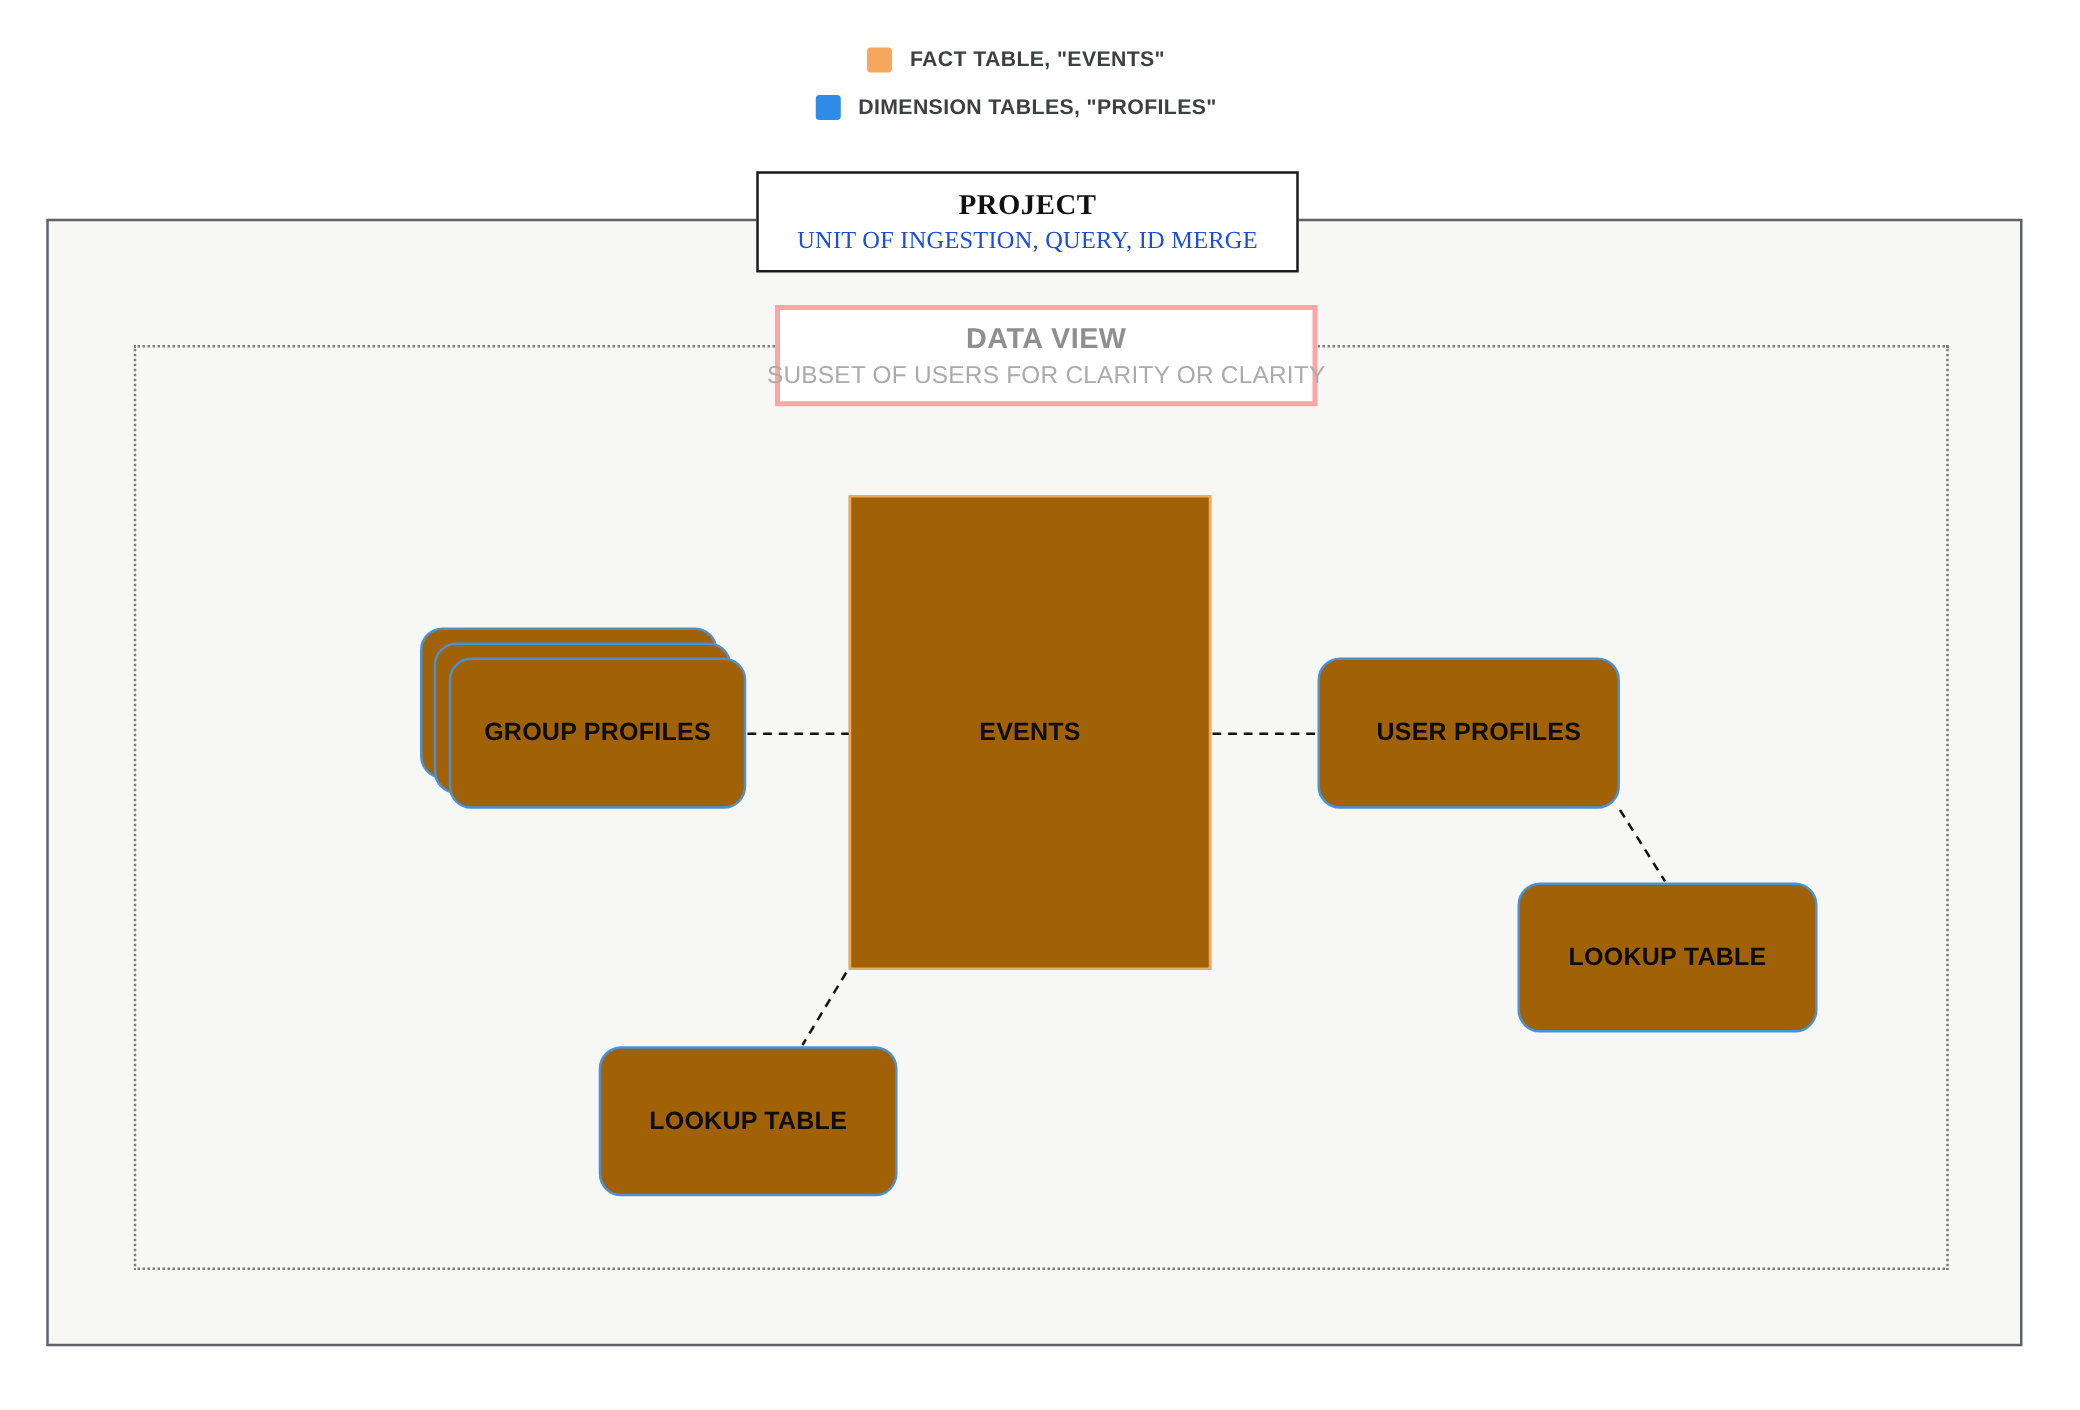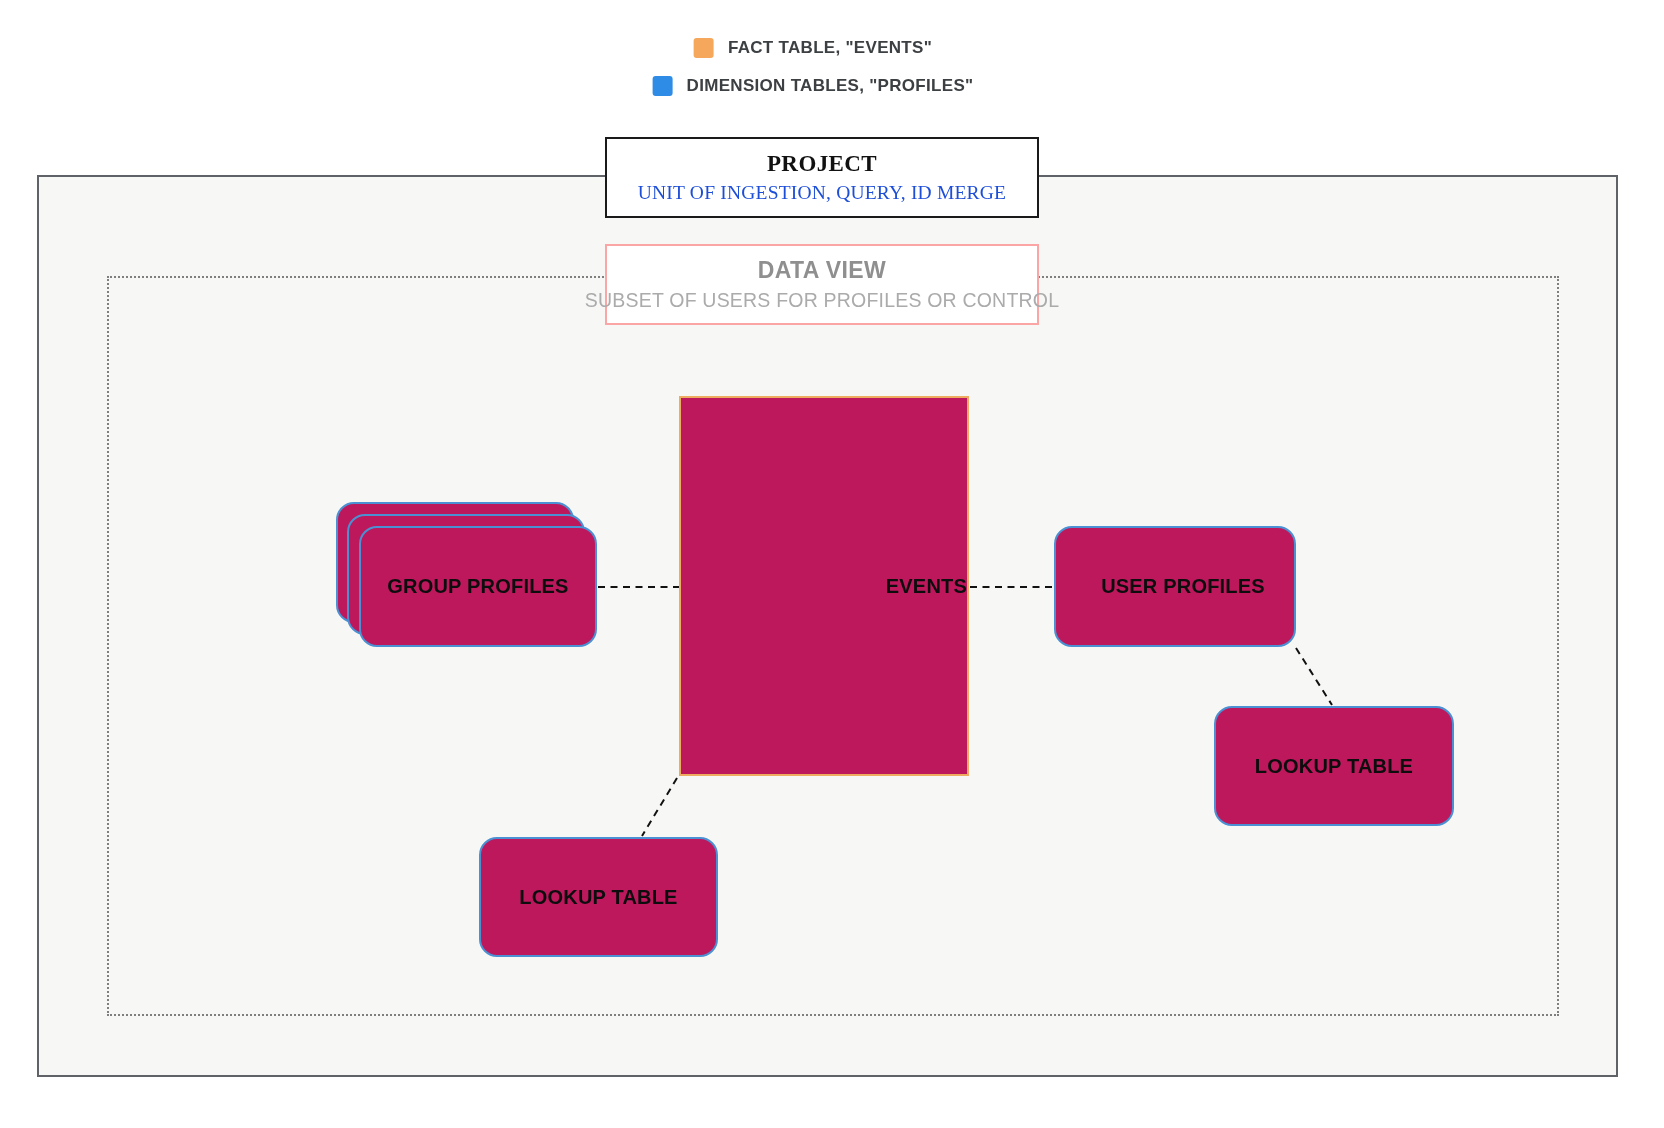--- a/index.html
+++ b/index.html
@@ -64,28 +64,28 @@
     justify-content: center;
     gap: 5px;
     text-align: center;
     z-index: 4;
   }
   .frame-title { font-size: 23px; font-weight: 700; letter-spacing: 0.4px; white-space: nowrap; }
   .frame-subtitle { font-size: 19.5px; font-weight: 400; letter-spacing: 0.2px; white-space: nowrap; }
   .project-box { top: 137px; border: 2.5px solid #1a1a1a; font-family: Liberation Serif, serif; }
   .project-box .frame-title { color: #111111; }
   .project-box .frame-subtitle { color: #1d4ed8; }
-  .dataview-box { top: 244px; border: 2px solid #fca5a5; }
+  .dataview-box { top: 244px; border: 4px solid #fca5a5; margin-left: 15px; }
   .dataview-box .frame-title { color: #8f8f8f; }
   .dataview-box .frame-subtitle { color: #ababab; }
 
   
   .node {
     position: absolute;
-    background: #be185d;
+    background: #a16207;
     display: flex;
     align-items: center;
     justify-content: center;
     font-size: 20px;
     font-weight: 700;
     color: #0d0d0d;
     letter-spacing: 0.2px;
     white-space: nowrap;
     z-index: 2;
   }
@@ -137,30 +137,30 @@
     </div>
   </div>
 
   <div class="frame-box project-box">
     <div class="frame-title">PROJECT</div>
     <div class="frame-subtitle">UNIT OF INGESTION, QUERY, ID MERGE</div>
   </div>
 
   <div class="frame-box dataview-box">
     <div class="frame-title">DATA VIEW</div>
-    <div class="frame-subtitle">SUBSET OF USERS FOR PROFILES OR CONTROL</div>
+    <div class="frame-subtitle">SUBSET OF USERS FOR CLARITY OR CLARITY</div>
   </div>
 
   <div class="node node-blue group-card group-back" style="border-color: rgb(74, 144, 210);"></div>
   <div class="node node-blue group-card group-mid" style="border-color: rgb(74, 144, 210);"></div>
   <div class="node node-blue group-card group-front" style="border-color: rgb(74, 144, 210);">
     <span>GROUP PROFILES</span>
   </div>
 
-  <div class="node node-events" style="border-color: rgb(238, 172, 96); justify-content: flex-end;">
+  <div class="node node-events" style="border-color: rgb(238, 172, 96);">
     <span>EVENTS</span>
   </div>
 
   <div class="node node-blue node-user-profiles" style="border-color: rgb(74, 144, 210); padding-left: 16px;">
     <span>USER PROFILES</span>
   </div>
 
   <div class="node node-blue node-lookup-right" style="border-color: rgb(74, 144, 210);">
     <span>LOOKUP TABLE</span>
   </div>

